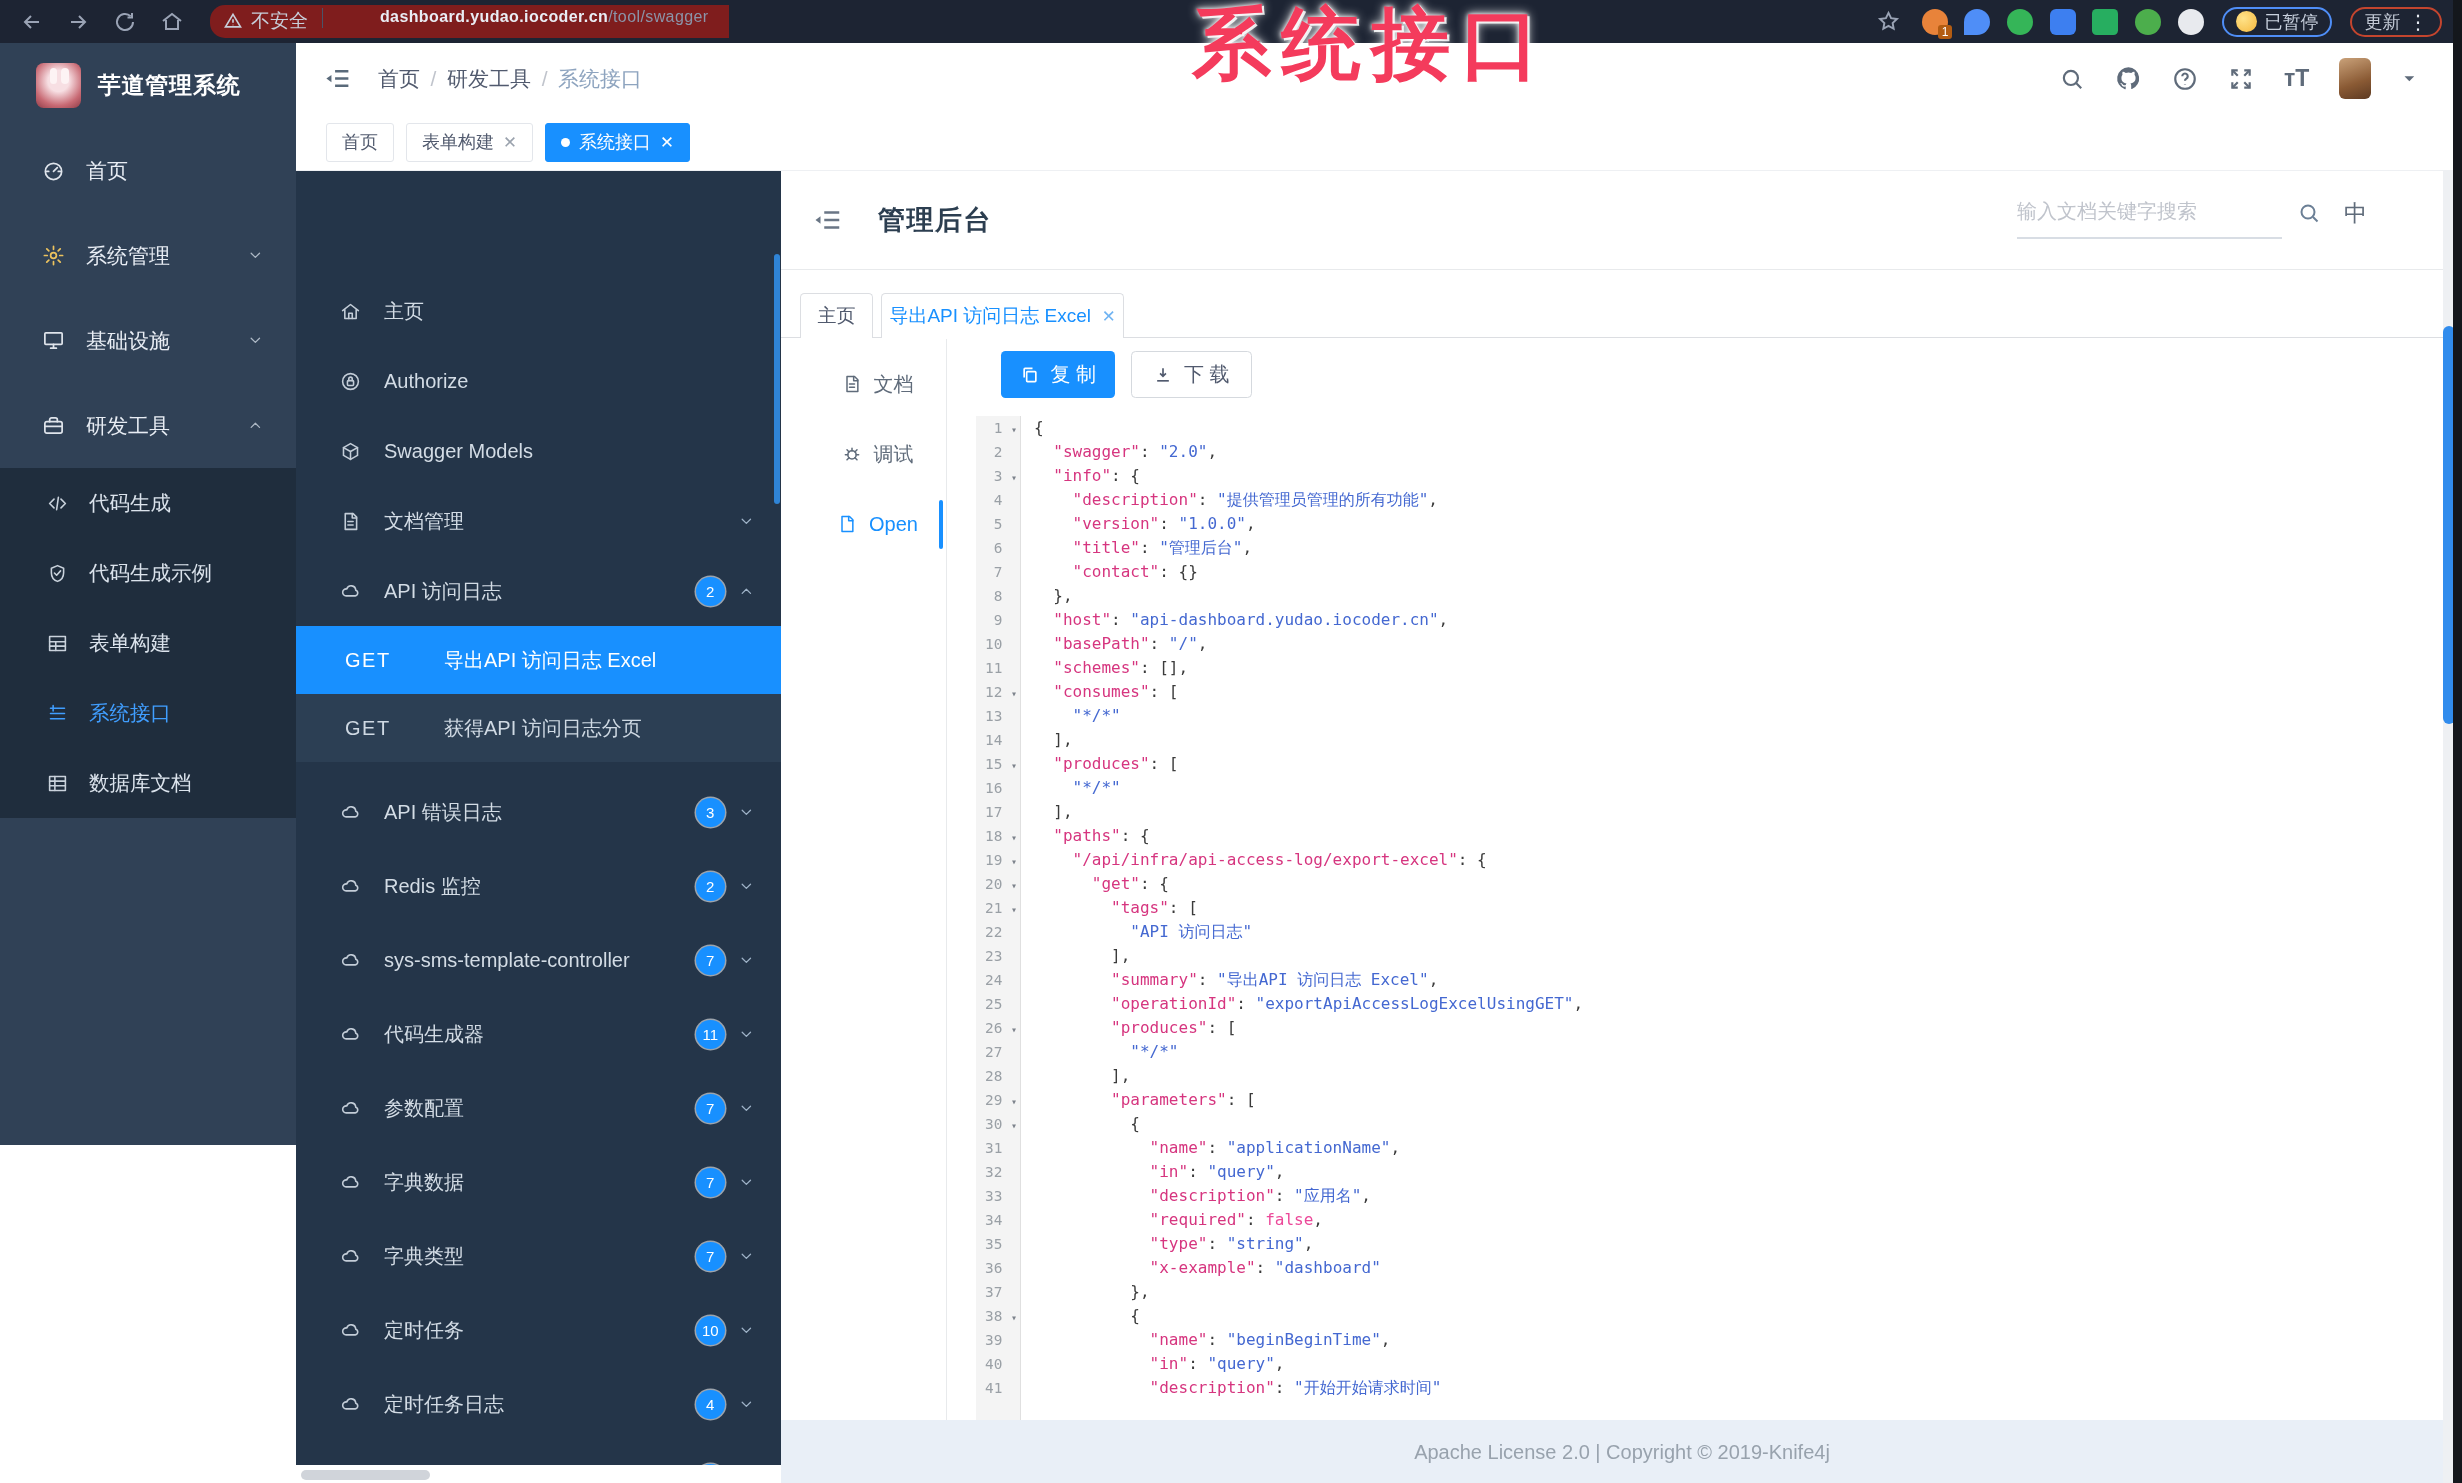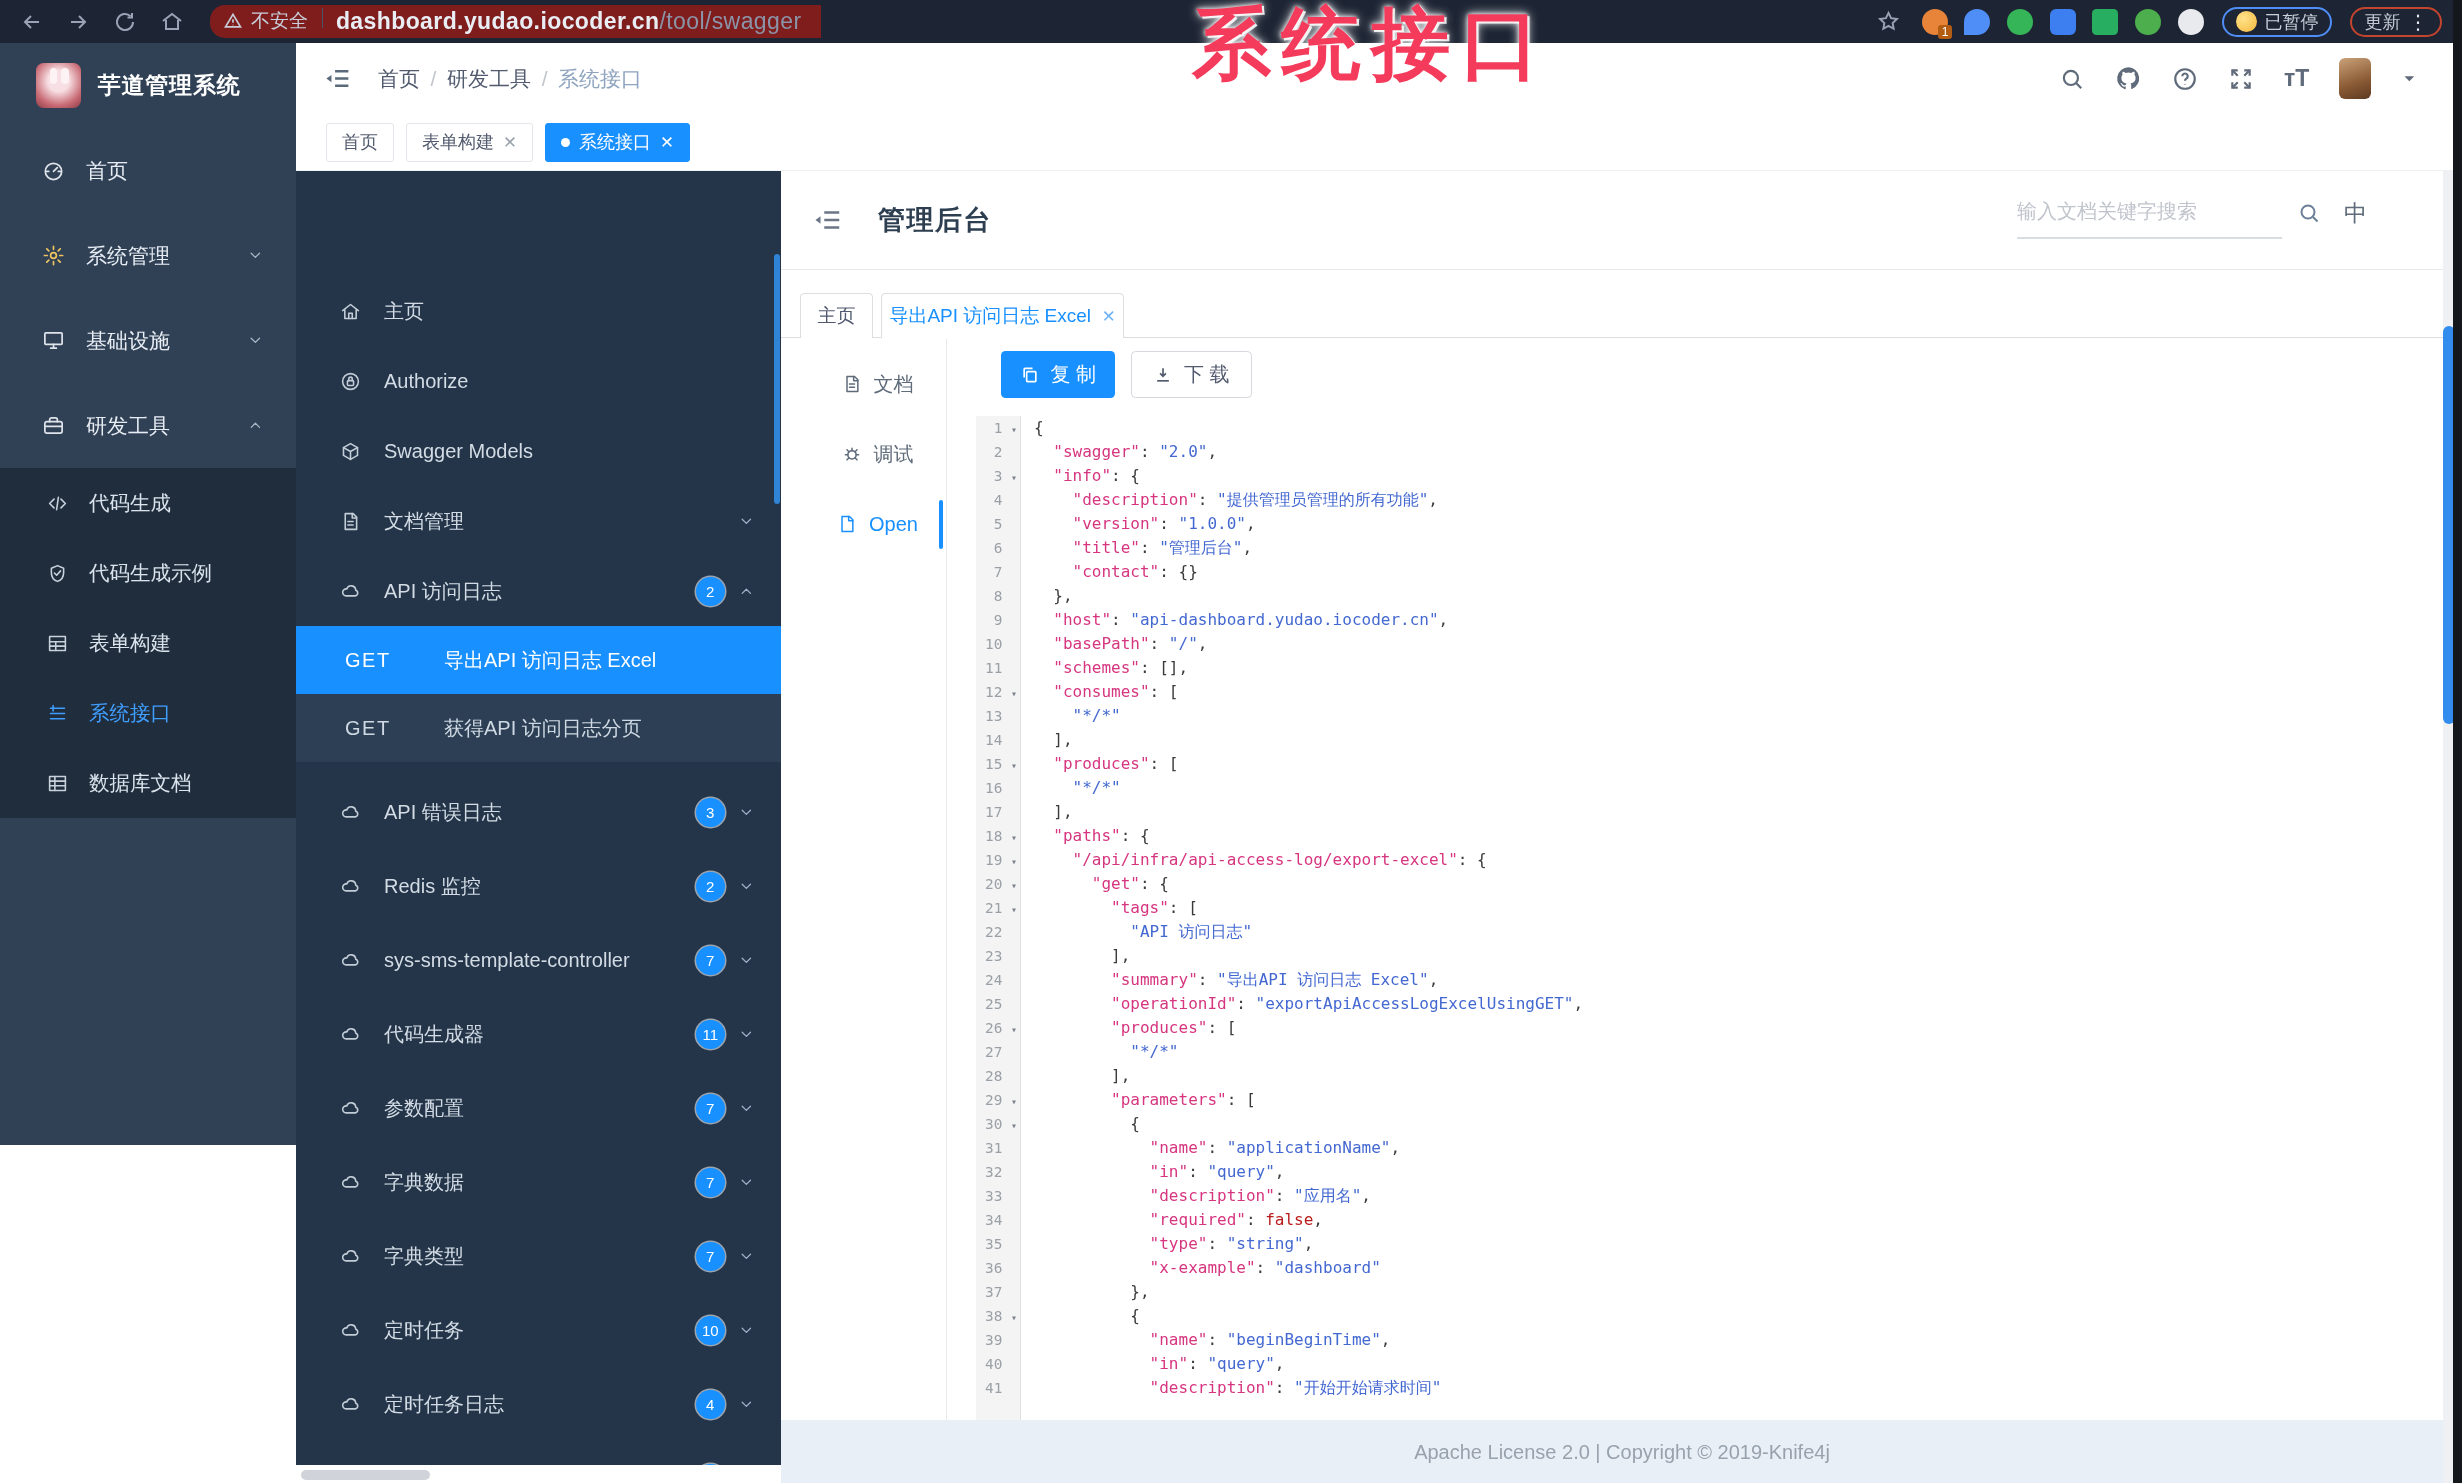--- a/index.html
+++ b/index.html
@@ -9,21 +9,21 @@
 
   
   #browser-bar { position:absolute; left:0; top:0; width:2462px; height:43px;
     background:#1d2433; display:flex; align-items:center; z-index:5; }
   .bnav { width:30px; height:30px; display:flex; align-items:center; justify-content:center;
     color:#9aa3b5; margin-left:16.7px; }
   #url-area { display:flex; align-items:flex-start; margin-left:23px; background:#7f1d1d;
     border-radius:15px 0 0 15px; padding:3px 20px 3px 13.6px; height:33px; }
   #url-sec { color:#c7ced9; font-size:19px; display:flex; align-items:center; gap:7.6px; }
   #url-divider { width:0.8px; height:20px; background:#4a5468; margin:0 13.6px; }
-  #url-text { font-size:23px; color:#e9edf4; font-weight:bold; letter-spacing:0.4px; }
+  #url-text { font-size:16px; color:#e9edf4; font-weight:bold; letter-spacing:0.4px;margin-left:44px; }
   #url-text .path { color:#8b94a8; font-weight:normal; }
   #ext-cluster { margin-left:auto; display:flex; align-items:center; gap:18px; padding-right:20px; }
   .ext-dot { width:26px; height:26px; border-radius:6px; position:relative; }
   .ext-badge { position:absolute; right:-4.5px; bottom:-4.5px; background:#b35c12; color:#fff;
     font-size:12px; padding:0 3.8px; border-radius:3px; }
   .pill { height:30px; border-radius:16.7px; display:flex; align-items:center; gap:7.6px;
     padding:0 12px; font-size:18px; color:#c8d0dd; }
   #paused-pill { border:2.3px solid #4f8ef7; }
   #update-pill { border:2.3px solid #c4452e; color:#c3cad6; }
   .emoji-face { width:21px; height:21px; border-radius:50%;
@@ -143,21 +143,21 @@
   #gutter { position:absolute; left:0; top:0; width:45px; height:1021px; background:#f4f4f4;
     border-right:0.8px solid #e0e0e0; }
   .gut-row { height:24px; line-height:24px; font-size:14.4px; color:#9aa0a6; text-align:right;
     padding-right:3px; font-family:"DejaVu Sans Mono", monospace; white-space:nowrap; }
   .gut-row .fold { color:#7d838c; font-size:10px; }
   #code-col { position:absolute; left:58px; top:0; width:1410px; }
   .code-row { height:24px; line-height:24px; font-size:16px; color:#3b3b3b;
     font-family:"DejaVu Sans Mono", monospace; white-space:pre; }
   .tok-k { color:#d6357f; }
   .tok-s { color:#4468d1; }
-  .tok-b { color:#b91c1c; }
+  .tok-b { color:#ec4899; }
 
   #main-footer { position:absolute; left:0; bottom:0; width:1682px; height:64px; background:#e9eff7;
     display:flex; align-items:center; justify-content:center; font-size:20px; color:#98a2ad; }
 
   
   #page-scroll-track { position:absolute; left:2443px; top:171px; width:12px; height:1313px; background:#eef0f3; }
   #page-scroll-thumb { position:absolute; left:2443px; top:326px; width:12px; height:398px;
     background:#318ced; border-radius:6px; z-index:4; }
   #window-edge { position:absolute; left:2453px; top:0; width:9px; height:1484px; background:#14171c; z-index:6; }
 </style>

